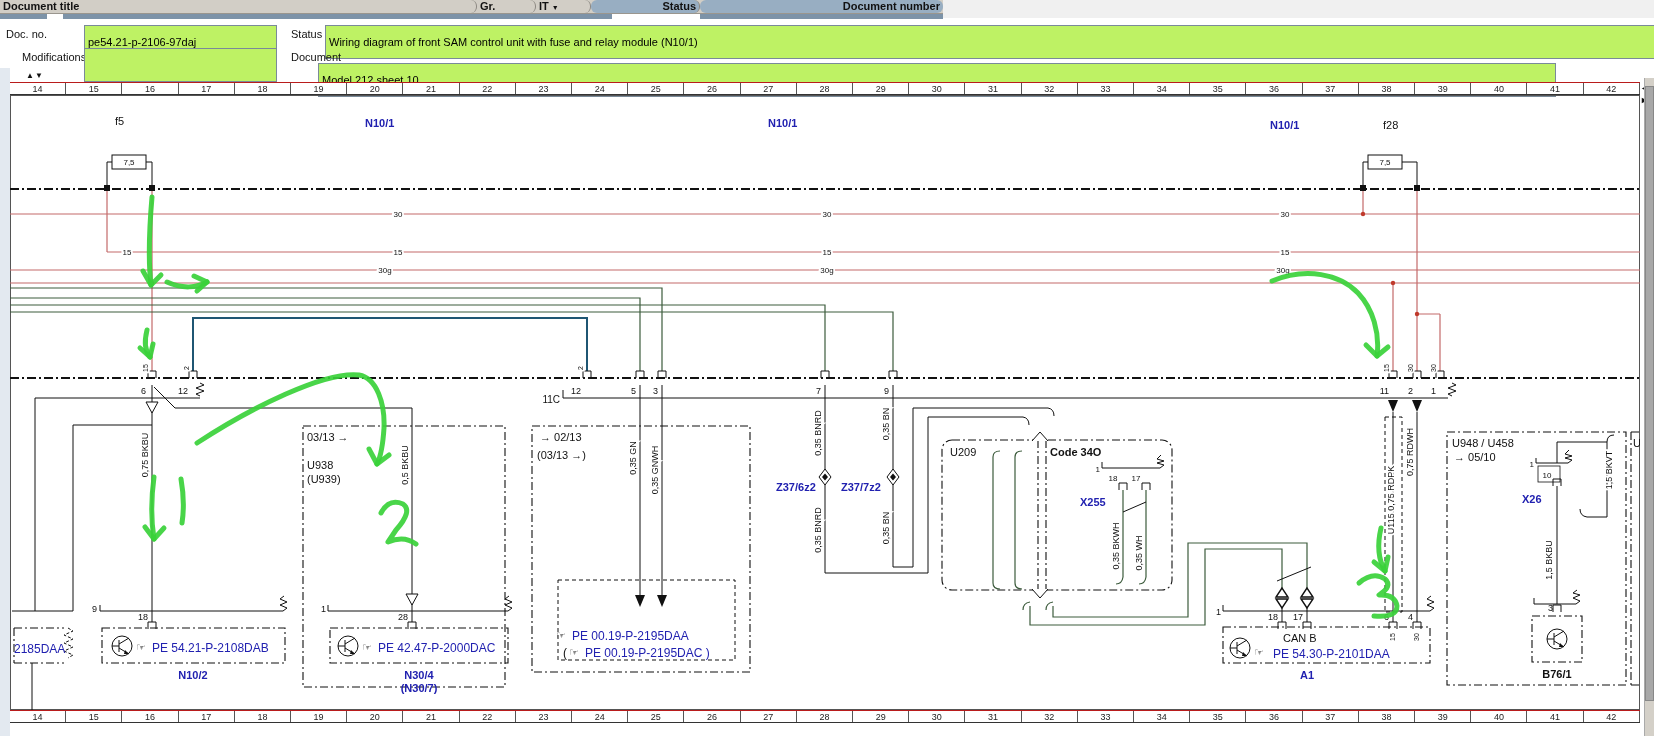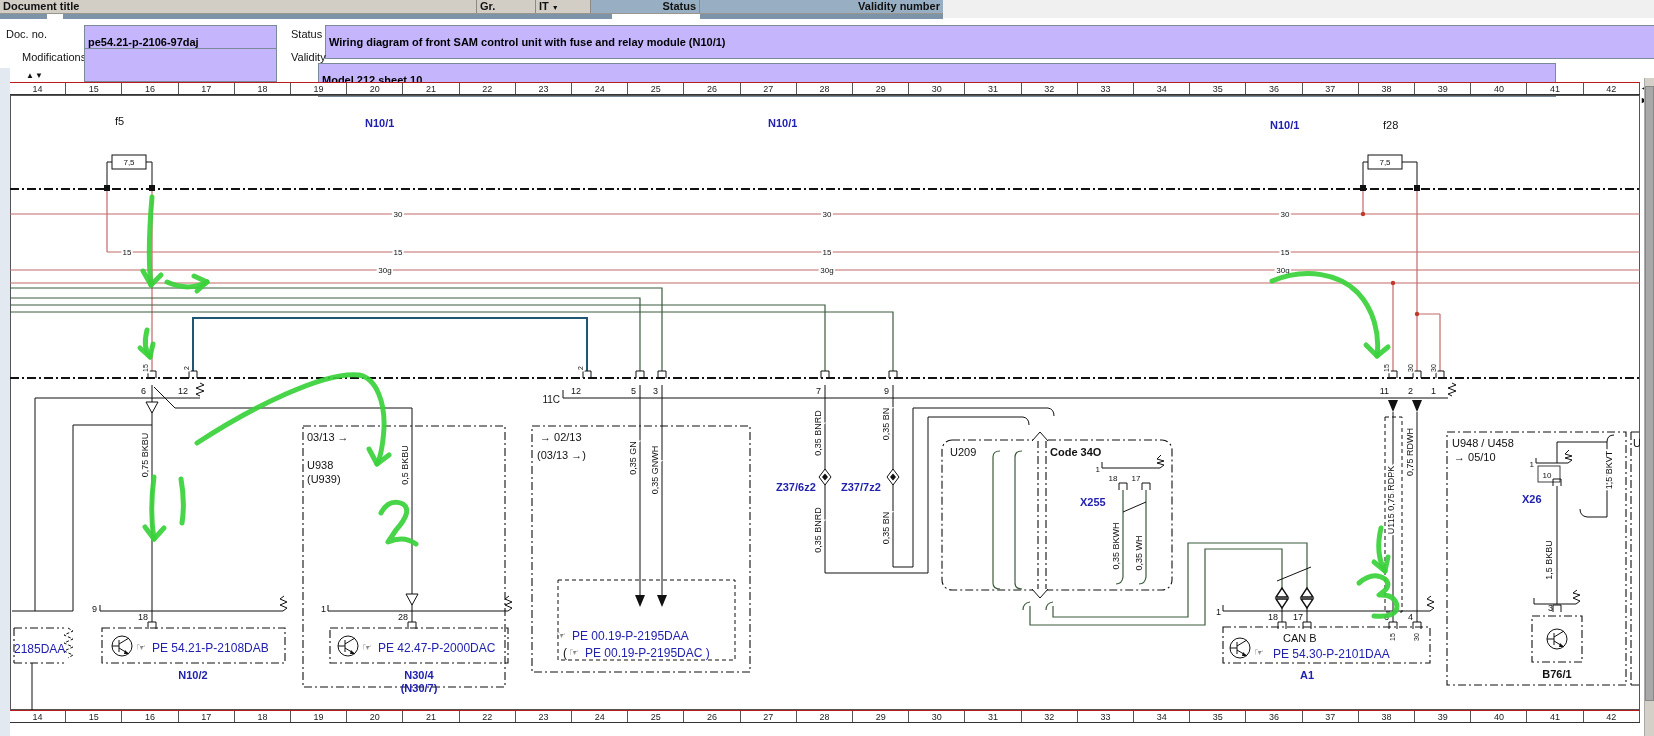--- a/index.html
+++ b/index.html
@@ -1,29 +1,29 @@
 <!DOCTYPE html>
 <html><head>
 <meta charset="utf-8">
 <style>
   html,body{margin:0;padding:0;background:#fff;}
   #app{position:relative;width:1654px;height:736px;background:#fff;overflow:hidden;
        font-family:"Liberation Sans",sans-serif;color:#111;}
   
   .hdrbar{position:absolute;left:0;top:0;width:943px;height:13px;background:#d2cec6;
           border-bottom:1px solid #9a968e;display:flex;font-size:11px;font-weight:bold;}
-  .hdrcell{border-right:1px solid #8d8983;padding:0 3px;line-height:13px;white-space:nowrap;overflow:hidden;}
+  .hdrcell{border-right:1px solid #8d8983;padding:0 3px;line-height:13px;white-space:nowrap;overflow:hidden;border-radius:6px;}
   .hdrcell.sel{background:#98aec2;text-align:right;}
   .hdr-right{position:absolute;left:943px;top:0;width:711px;height:18px;background:#f0f0f0;}
   .scrollstrip{position:absolute;left:0;top:14px;width:943px;height:5px;background:#7d93a8;}
   .scrollchunk{position:absolute;top:0;height:5px;background:#fff;}
   .formarea{position:absolute;left:0;top:19px;width:1654px;height:49px;background:#fff;}
   .flabel{position:absolute;font-size:11px;}
-  .finput{position:absolute;border:1px solid #7a8a99;background:#c4b5fd;font-size:11px;
-          padding:16px 3px;font-family:"Liberation Sans",sans-serif;box-sizing:border-box;font-weight:bold;}
+  .finput{position:absolute;border:1px solid #7a8a99;background:#bef264;font-size:11px;
+          padding:16px 3px;font-family:"Liberation Sans",sans-serif;box-sizing:border-box;}
   .navtri{position:absolute;font-size:8px;letter-spacing:1px;color:#111;cursor:pointer;}
   
   .ruler{position:absolute;left:10px;width:1630px;height:13px;display:flex;
          border-top:1px solid #b91c1c;border-bottom:1px solid #333;background:#fff;box-sizing:border-box;}
   .ruler-cell{flex:1;border-right:1px solid #555;font-size:9px;text-align:center;line-height:12px;color:#222;}
   .edge-left{position:absolute;left:0;top:68px;width:10px;height:668px;background:#e3e9f0;}
   .vsb{position:absolute;left:1644px;top:78px;width:10px;height:658px;background:#d4d0c8;border-left:1px solid #aaa;}
   .vsb-thumb{position:absolute;left:0px;top:8px;width:9px;height:615px;background:#a8a8a8;border:1px solid #888;box-sizing:border-box;}
   .hnav{position:absolute;font-size:9px;line-height:10px;color:#111;cursor:pointer;}
   
@@ -45,37 +45,37 @@
 </head>
 <body>
 
 <div id="app">
 
   <div class="hdrbar">
     <div class="hdrcell" style="width:470px">Document title</div>
     <div class="hdrcell" style="width:52px">Gr.</div>
     <div class="hdrcell" style="width:48px"><span>IT</span> <span style="font-size:7px">▼</span></div>
     <div class="hdrcell sel" style="width:102px">Status</div>
-    <div class="hdrcell sel" style="flex:1;border-right:none">Validity number</div>
+    <div class="hdrcell sel" style="flex:1;border-right:none">Document number</div>
   </div>
   <div class="hdr-right"></div>
 
   <div class="scrollstrip">
     <div class="scrollchunk" style="left:47px;width:16px"></div>
     <div class="scrollchunk" style="left:612px;width:88px"></div>
   </div>
 
   <div class="formarea">
     <span class="flabel" style="left:6px;top:9px">Doc. no.</span>
     <input class="finput" style="left: 84px; top: 6px; width: 193px; height: 17px;" value="pe54.21-p-2106-97daj">
     <span class="flabel" style="left:291px;top:9px">Status</span>
     <input class="finput" style="left: 325px; top: 6px; width: 1424px; height: 17px;" value="Wiring diagram of front SAM control unit with fuse and relay module (N10/1)">
     <span class="flabel" style="left:22px;top:32px">Modifications</span>
     <input class="finput" style="left: 84px; top: 29px; width: 193px; height: 17px;" value="">
-    <span class="flabel" style="left:291px;top:32px">Validity</span>
+    <span class="flabel" style="left:291px;top:32px">Document</span>
     <input class="finput" style="left: 318px; top: 29px; width: 1238px; height: 17px; margin-top: 15px;" value="Model 212 sheet 10">
   </div>
 
   <div class="navtri" style="left:26px;top:71px">▲▼</div>
 
   <div class="ruler" style="top:82px">
 
   <div class="ruler-cell">14</div>
       <div class="ruler-cell">15</div>
       <div class="ruler-cell">16</div>

